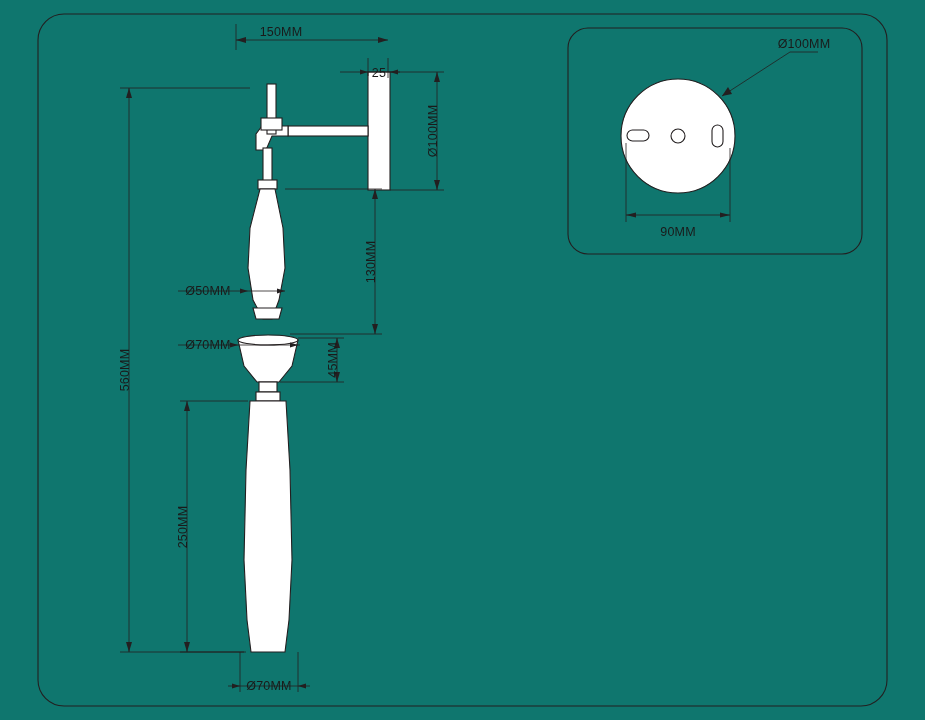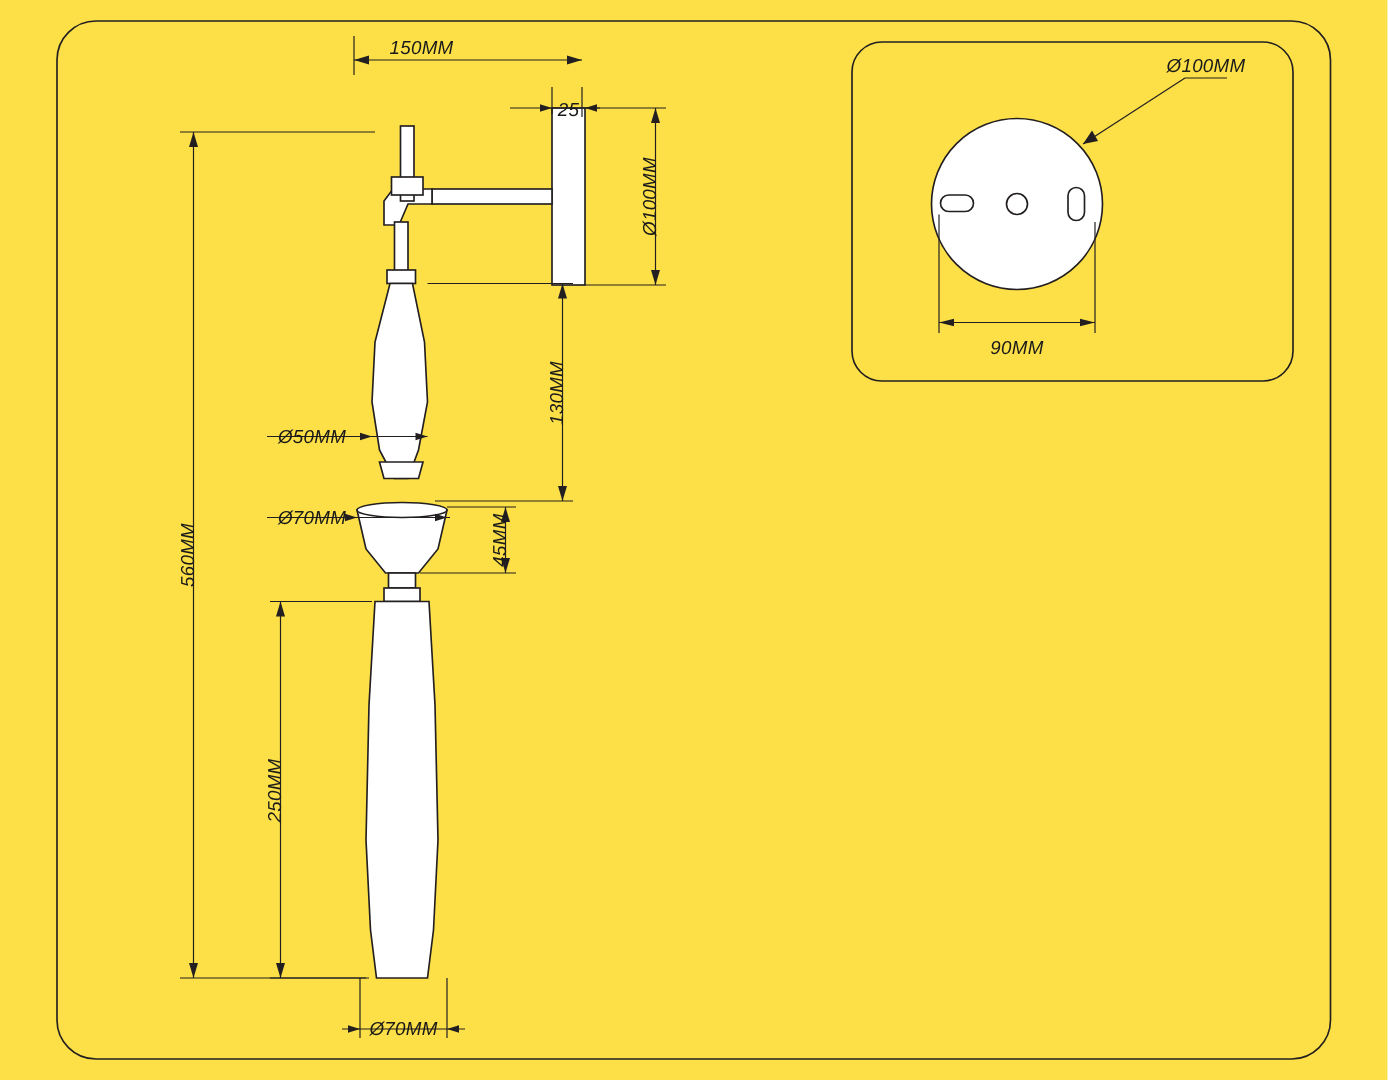--- a/index.html
+++ b/index.html
@@ -7,23 +7,22 @@
     padding: 0;
     background: #ffffff;
   }
   body {
     font-family: "Liberation Sans", sans-serif;
   }
   #stage {
     position: relative;
     width: 925px;
     height: 720px;
-    background: #fde047;
+    background: #0f766e;
     overflow: hidden;
-    font-style: italic;
   }
   #stage svg {
     position: absolute;
     left: 0;
     top: 0;
   }
   text {
     font-family: "Liberation Sans", sans-serif;
     font-size: 12px;
     fill: #1a1a1a;

